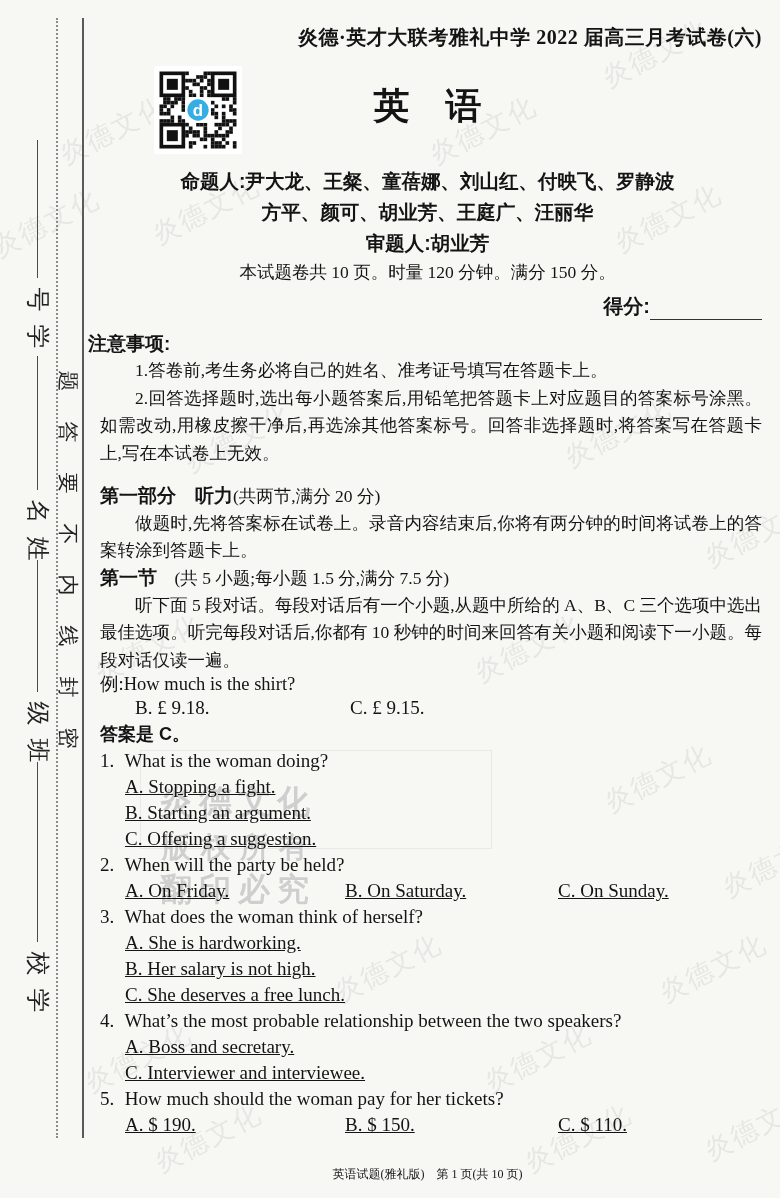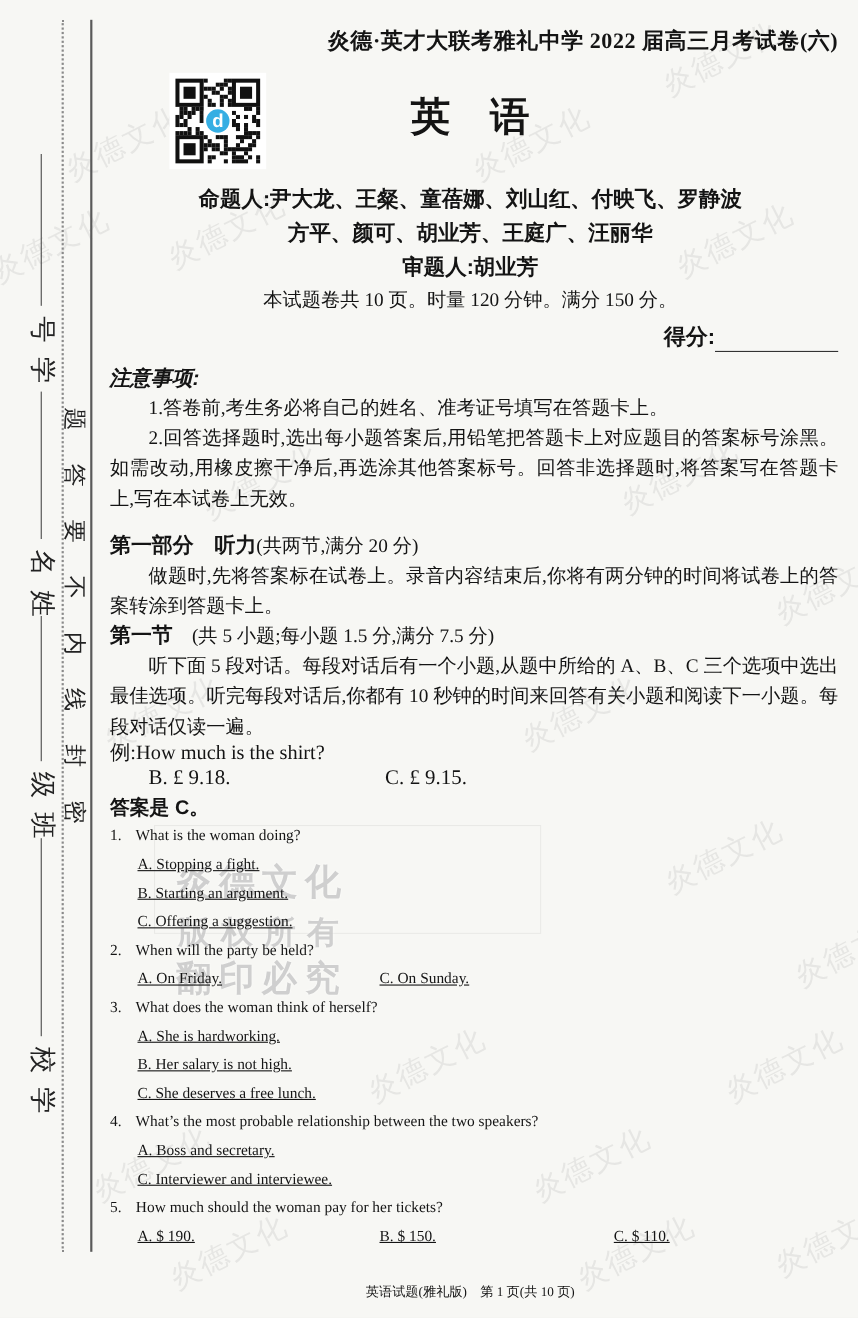--- a/index.html
+++ b/index.html
@@ -42,33 +42,33 @@
   .score-line{top:293px;left:95px;width:667px;text-align:right;}
   .score-label{font-weight:700;font-size:20px;font-family:"Liberation Sans",sans-serif;}
   .score-blank{display:inline-block;width:112px;border-bottom:1.5px solid #333;height:20px;
       vertical-align:bottom;}
 
   
   .h-sans{font-weight:700;font-family:"Liberation Sans","DejaVu Sans",sans-serif;font-size:19px;}
   .h-rest{font-weight:400;font-family:"Liberation Serif",serif;font-size:17.5px;}
   .cn-p{font-size:17.5px;line-height:27.4px;text-align:justify;}
   .indent{text-indent:35px;}
-  .notice-title{top:331px;left:99px;font-style:italic;}
+  .notice-title{top:331px;left:88px;}
   .notice-1{top:357px;left:100px;width:662px;}
   .notice-2{top:385px;left:100px;width:662px;}
   .p1-head{top:483px;left:100px;}
   .p1-intro{top:510px;left:100px;width:662px;}
   .s1-head{top:565px;left:100px;}
   .s1-intro{top:592px;left:100px;width:662px;}
   .example{top:671px;left:100px;width:662px;font-size:18.5px;}
   .opt-row{display:flex;}
   .example-opts{top:697px;left:100px;width:662px;padding-left:35px;font-size:19px;box-sizing:border-box;}
   .example-opts .c1{width:210px;}.example-opts .c2{width:215px;}.example-opts .c3{flex:1;}
   .answer{top:722px;left:100px;font-size:18px;}
-  .questions{top:748px;left:100px;width:662px;font-size:14px;line-height:26px;}
+  .questions{top:748px;left:100px;width:662px;font-size:19px;line-height:26px;}
   .q-line .q-num{display:inline-block;min-width:20px;}
   .q-opts{padding-left:25px;text-decoration:underline;}
   .q-opts.row{display:flex;}
   .q-opts.row .c1{width:220px;}.q-opts.row .c2{width:213px;}.q-opts.row .c3{flex:1;}
   .footer{top:1166px;left:95px;width:665px;text-align:center;font-size:12px;}
 </style>
 </head>
 <body>
 
 <div class="page">
@@ -333,20 +333,21 @@
         <div>C. Offering a suggestion.</div>
       </div>
     </div>
 
     <div class="q">
       <div class="q-line">
         <span class="q-num">2.</span> <span>When will the party be held?</span>
       </div>
       <div class="q-opts row">
         <div class="c1">A. On Friday.</div>
+        <div class="c2">B. On Saturday.</div>
         <div class="c3">C. On Sunday.</div>
       </div>
     </div>
 
     <div class="q">
       <div class="q-line">
         <span class="q-num">3.</span> <span>What does the woman think of herself?</span>
       </div>
       <div class="q-opts">
         <div>A. She is hardworking.</div>

